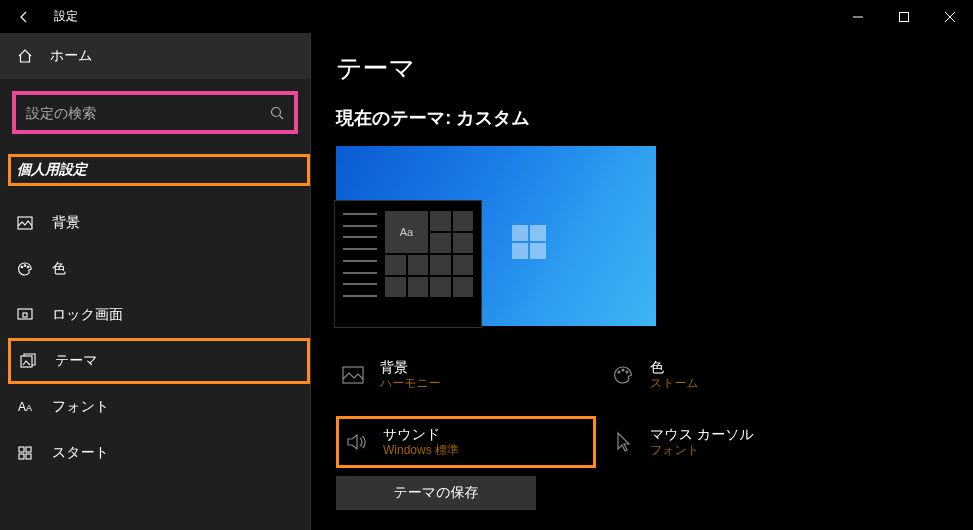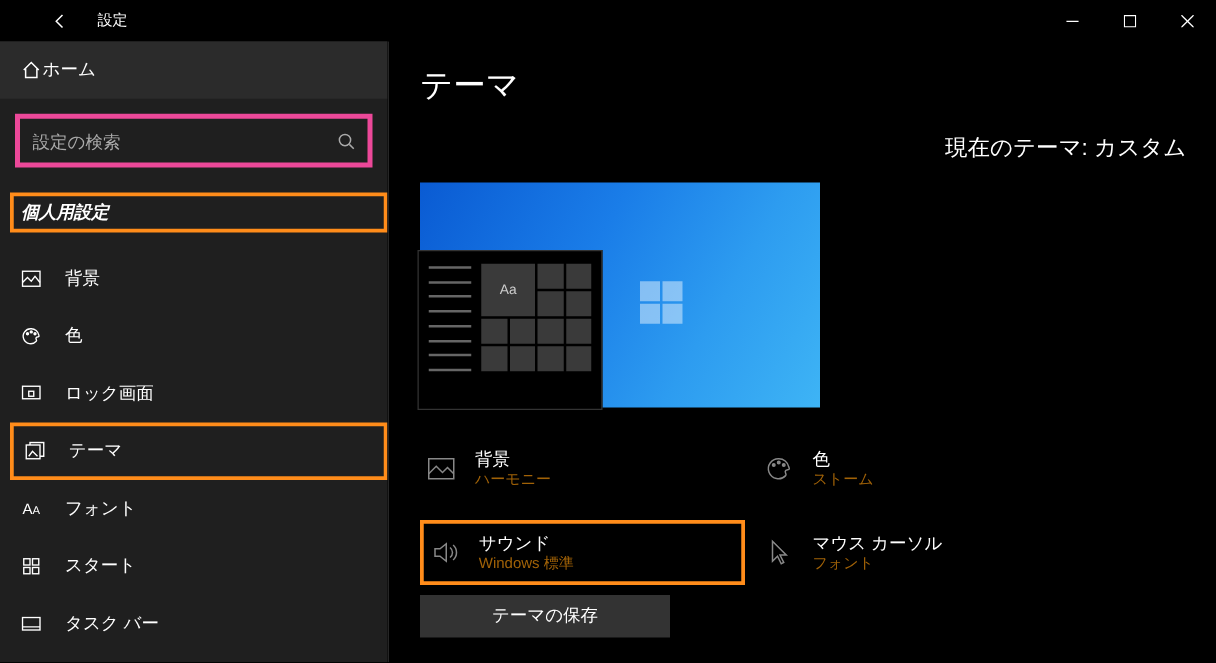--- a/index.html
+++ b/index.html
@@ -1,48 +1,48 @@
 <!DOCTYPE html>
 <html><head>
 <meta charset="utf-8">
 <style>
   * { margin: 0; padding: 0; box-sizing: border-box; font-family: "Yu Gothic UI", "Segoe UI", sans-serif; }
   body { background: #000; color: #fff; width: 973px; height: 530px; overflow: hidden; display: flex; flex-direction: column; }
   
-  .titlebar { height: 33px; display: flex; align-items: center; background: #000; padding-left: 24px; }
+  .titlebar { height: 33px; display: flex; align-items: center; background: #000; }
   .titlebar .back { width: 48px; height: 33px; display: flex; align-items: center; justify-content: center; }
   .titlebar .title { font-size: 12px; margin-left: 6px; }
   .titlebar .spacer { flex: 1; }
   .winbtn { width: 46px; height: 33px; display: flex; align-items: center; justify-content: center; }
   .winbtn svg { stroke: #fff; fill: none; stroke-width: 1; }
   
   .body { flex: 1; display: flex; overflow: hidden; }
   
   .sidebar { width: 310px; background: #1f1f1f; display: flex; flex-direction: column; }
-  .home-row { height: 46px; display: flex; align-items: center; padding: 0 16px; gap: 0; background: #2b2b2b; }
+  .home-row { height: 46px; display: flex; align-items: center; padding: 0 16px; gap: 16px; background: #2b2b2b; }
   .home-row .ico { width: 18px; display: flex; justify-content: center; }
   .home-row .lbl { font-size: 14px; }
   
   .searchwrap { padding: 12px 12px 6px 12px; }
   .searchbox { position: relative; height: 43px; border: 4px solid #ec4899; background: #1f1f1f; display: flex; align-items: center; }
   .searchbox input { flex: 1; border: none; background: transparent; color: #fff; font-size: 14px; padding: 0 10px; outline: none; }
   .searchbox input::placeholder { color: #aaa; }
   .searchbox .sicon { width: 34px; display: flex; align-items: center; justify-content: center; }
   
   .category { margin: 16px 12px 6px 12px; padding: 4px 6px; font-size: 14px; font-weight: 600; display: inline-block; }
   
   .navlist { display: flex; flex-direction: column; }
   .nav-item { height: 46px; display: flex; align-items: center; padding: 0 16px; gap: 18px; }
   .nav-item .ico { width: 18px; display: flex; justify-content: center; align-items: center; }
   .nav-item .lbl { font-size: 14px; }
   
   .content { flex: 1; background: #000; padding: 18px 24px 0 26px; position: relative; overflow: hidden; }
   .hline { position: absolute; left: 0; top: 0; bottom: 0; width: 1px; background: #333; }
   .page-title { font-size: 26px; font-weight: 400; margin-bottom: 20px; }
-  .subhead { font-size: 18px; font-weight: 400; margin-bottom: 16px; text-align: right; }
+  .subhead { font-size: 18px; font-weight: 700; margin-bottom: 16px; }
   
   .preview { width: 320px; height: 180px; position: relative; background: linear-gradient(120deg,#0a5bd3 0%,#1a7de8 40%,#2d9cf0 70%,#3eb4f5 100%); margin-bottom: 26px; }
   .preview .winlogo { position: absolute; left: 55%; top: 44%; width: 36px; height: 36px; }
   .preview .winlogo::before, .preview .winlogo::after { content:""; position:absolute; background: rgba(255,255,255,.45); }
   .preview .winlogo .q { position:absolute; background: rgba(255,255,255,.45); width:16px; height:16px; }
   .preview .taskbar { position: absolute; left: -2px; bottom: -2px; width: 148px; height: 128px; background: #000; border:1px solid #333; }
   .preview .menu-left { position:absolute; left:8px; top:12px; width:34px; height:84px; display:flex; flex-direction:column; justify-content: space-between;}
   .preview .menu-left .line { height:2px; background:#666; width:100%; }
   .preview .tiles { position:absolute; left:50px; top:10px; width:88px; height:100px; display:grid; grid-template-columns: repeat(4,1fr); grid-auto-rows: 20px; gap:2px; }
   .preview .tiles .t { background:#3a3a3a; }
@@ -177,29 +177,20 @@
           <svg width="14" height="14" viewBox="0 0 14 14" fill="none" stroke="#fff" stroke-width="1.1">
               <rect x="1" y="1" width="5" height="5"></rect>
               <rect x="8" y="1" width="5" height="5"></rect>
               <rect x="1" y="8" width="5" height="5"></rect>
               <rect x="8" y="8" width="5" height="5"></rect>
             </svg>
         </span>
         <span class="lbl">スタート</span>
       </div>
 
-      <div class="nav-item">
-        <span class="ico">
-          <svg width="16" height="12" viewBox="0 0 16 12" fill="none" stroke="#fff" stroke-width="1.1">
-              <rect x="1" y="1" width="14" height="10"></rect>
-              <line x1="1" y1="8.5" x2="15" y2="8.5"></line>
-            </svg>
-        </span>
-        <span class="lbl">タスク バー</span>
-      </div>
 
     </div>
   </div>
 
   <div class="content">
     <div class="hline"></div>
     <div class="page-title">テーマ</div>
     <div class="subhead">現在のテーマ: カスタム</div>
 
     <div class="preview">

